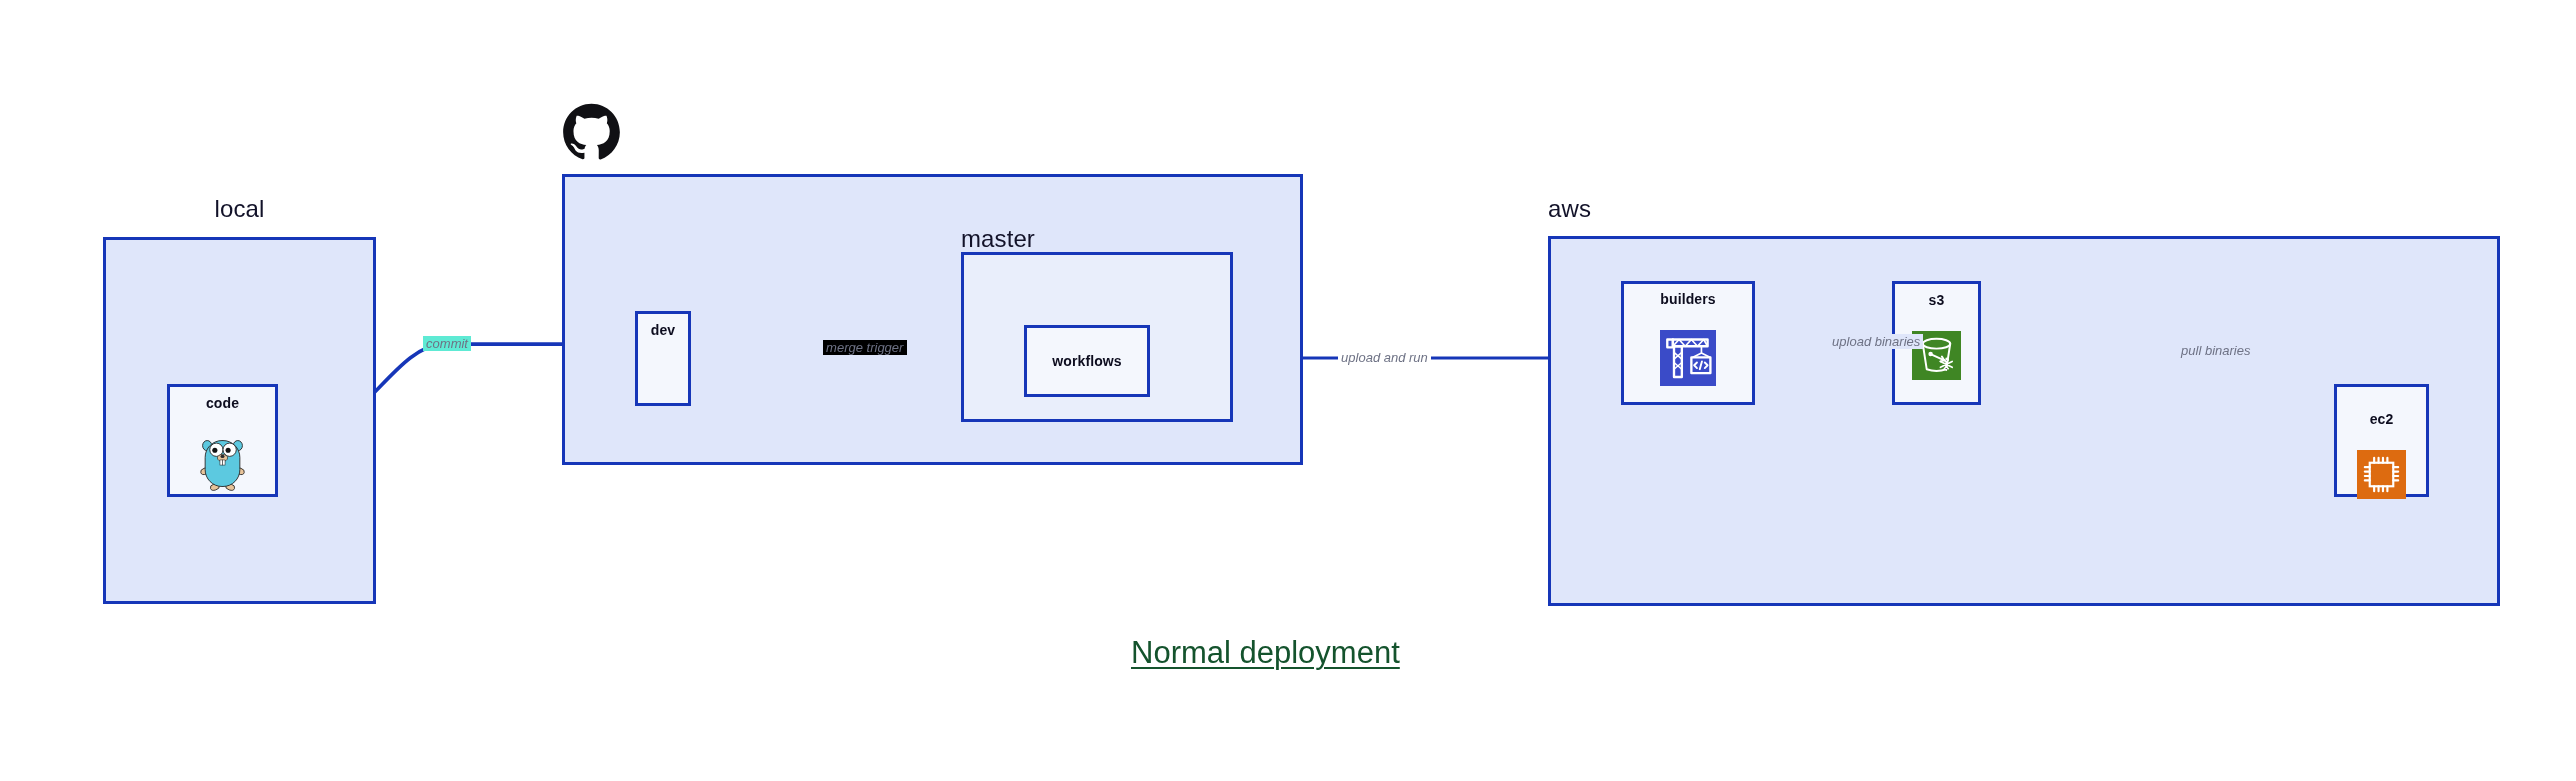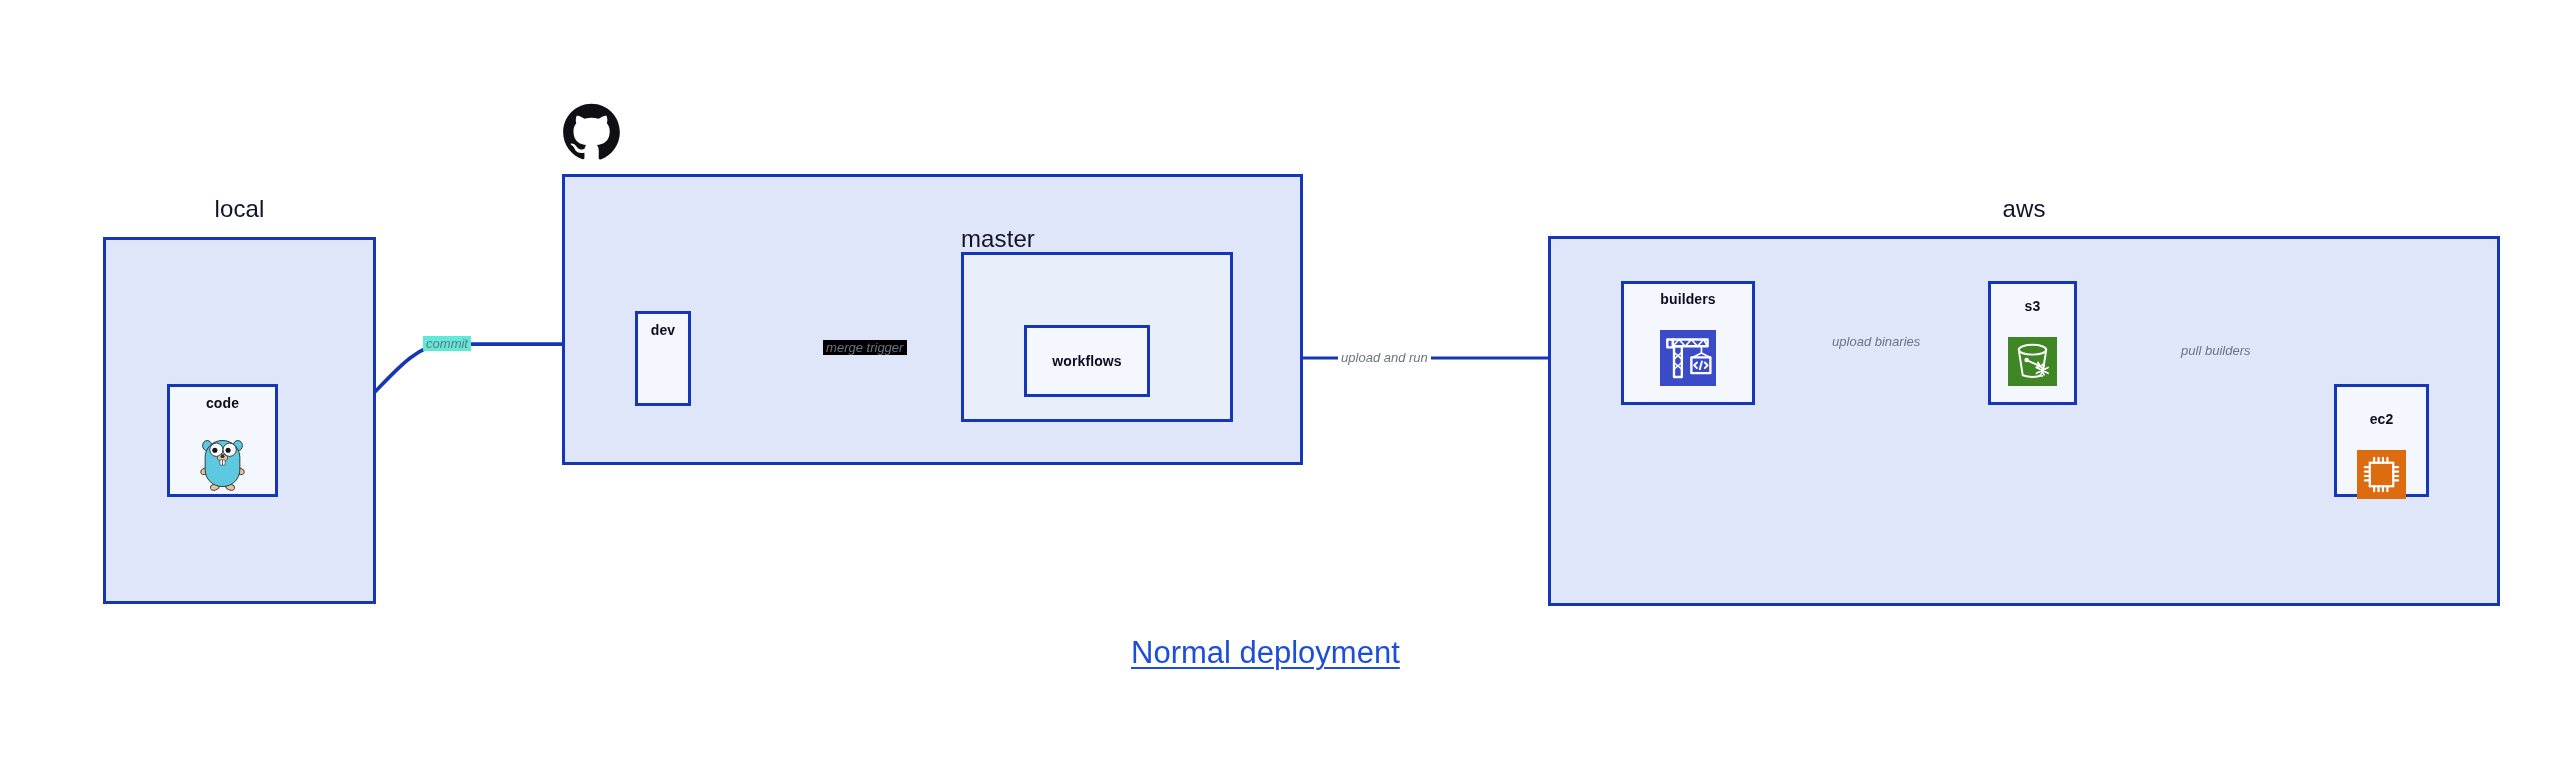--- a/index.html
+++ b/index.html
@@ -75,21 +75,21 @@
     white-space: nowrap;
     background: transparent;
   }
 
   
   .diagram-title {
     position: absolute;
     font-family: "Liberation Sans", sans-serif;
     font-size: 31px;
     font-weight: 400;
-    color: #1d4ed8;
+    color: #14532d;
     text-decoration: underline;
     text-decoration-thickness: 2.1px;
     text-underline-offset: 4.1px;
     white-space: nowrap;
   }
 
   
   #edges {
     position: absolute;
     left: 0; top: 0;
@@ -170,21 +170,21 @@
 
   <div class="node light abs" style="left:635px; top:311px; width:56px; height:95px; padding-top:8.2px;">
     <div class="node-label">dev</div>
   </div>
 
   <div class="node light abs" style="left:1024px; top:325px; width:126px; height:72px;
               justify-content:center;">
     <div class="node-label">workflows</div>
   </div>
 
-  <div class="group-label abs" style="left:1548px; top:195px; width:952px; text-align:center;">aws</div>
+  <div class="group-label abs" style="left:1548px; top:195px; width:952px; text-align:left;">aws</div>
   <div class="group abs" style="left:1548px; top:236px; width:952px; height:370px;"></div>
 
   <div class="node light abs" style="left:1621px; top:281px; width:134px; height:124px; padding-top:7.2px;">
     <div class="node-label">builders</div>
     <div class="node-icon">
       <svg class="icon-tile" width="56" height="56" viewBox="0 0 100 100" xmlns="http://www.w3.org/2000/svg">
         <rect x="0" y="0" width="100" height="100" fill="#3a4bc8"></rect>
         <g fill="none" stroke="#ffffff" stroke-width="4.2" stroke-linejoin="round">
 
           <rect x="13" y="17" width="10" height="14"></rect>
@@ -201,21 +201,21 @@
         </g>
         <g fill="none" stroke="#ffffff" stroke-width="3.4" stroke-linecap="round" stroke-linejoin="round">
           <path d="M66 58 L61 63 L66 68"></path>
           <path d="M80 58 L85 63 L80 68"></path>
           <path d="M75 56 L71 70"></path>
         </g>
       </svg>
     </div>
   </div>
 
-  <div class="node light abs" style="left:1988px; top:281px; width:89px; height:124px; padding-top:14px;">
+  <div class="node light abs" style="left:1892px; top:281px; width:89px; height:124px; padding-top:8px;">
     <div class="node-label">s3</div>
     <div class="node-icon">
       <svg class="icon-tile" width="49" height="49" viewBox="0 0 100 100" xmlns="http://www.w3.org/2000/svg">
         <rect x="0" y="0" width="100" height="100" fill="#3f8624"></rect>
         <g fill="none" stroke="#ffffff" stroke-width="4" stroke-linecap="round" stroke-linejoin="round">
 
           <path d="M22 26 L30 78 Q50 85 70 78 L78 26"></path>
 
           <ellipse cx="50" cy="26" rx="28" ry="10"></ellipse>
 
@@ -253,18 +253,18 @@
   </div>
 
   <div class="edge-label" style="left:423px; top:336px; background:#5eead4; padding:0 3.1px;">commit</div>
 
   <div class="edge-label" style="left:823px; top:340px; background:#000000; padding:0 3.1px;">merge trigger</div>
 
   <div class="edge-label" style="left:1338px; top:350px; background:#ffffff; padding:0 3.1px;text-align:right;">upload and run</div>
 
   <div class="edge-label" style="left:1829px; top:334px; background:#dfe6fa; padding:0 3.1px;">upload binaries</div>
 
-  <div class="edge-label" style="left:2178px; top:343px; background:#dfe6fa; padding:0 3.1px;">pull builders</div>
+  <div class="edge-label" style="left:2178px; top:343px; background:#dfe6fa; padding:0 3.1px;">pull binaries</div>
 
   <div class="diagram-title" style="left:1131px; top:635px;">Normal deployment</div>
 
 </div>
 
 
 </body></html>

